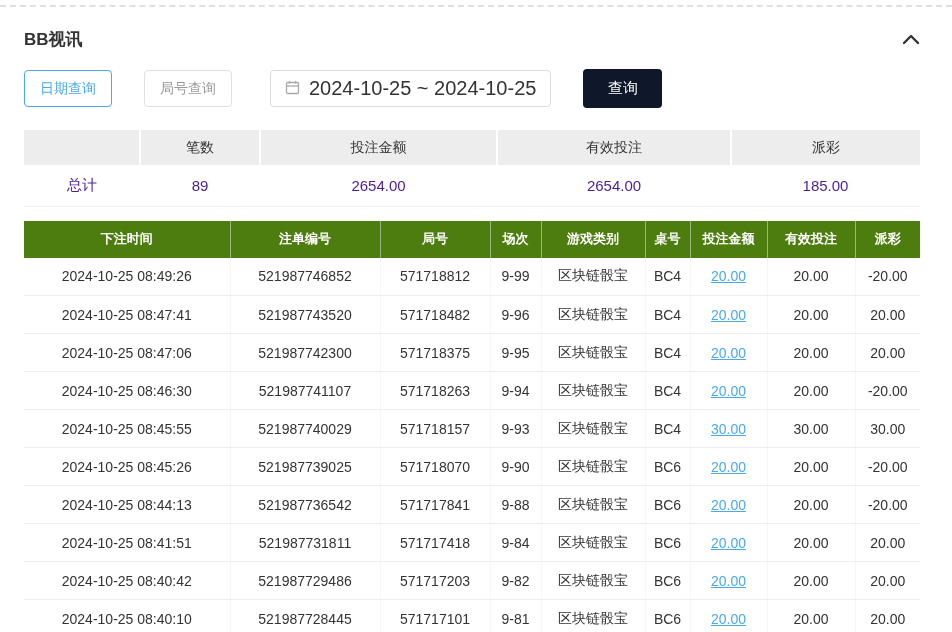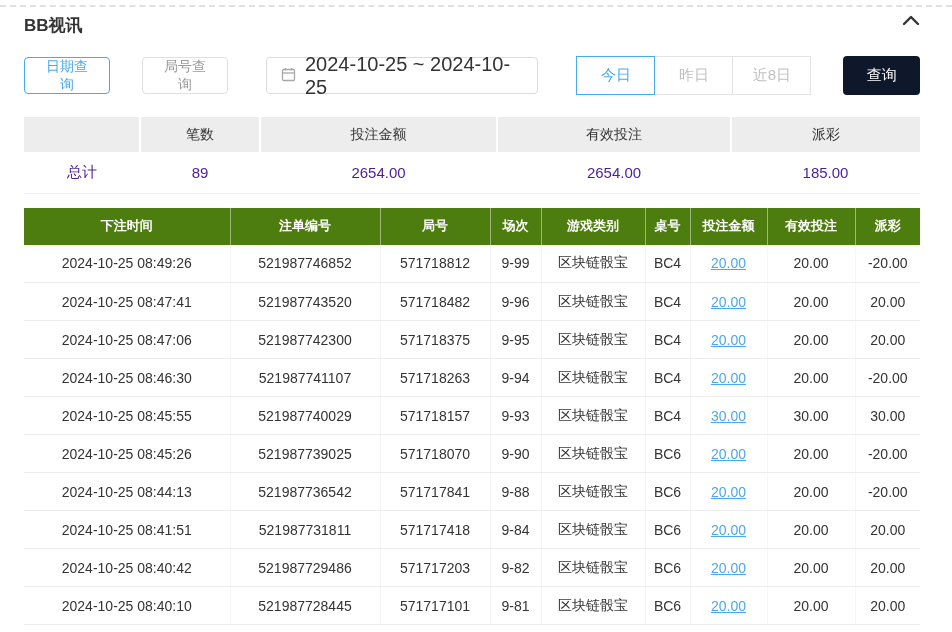--- a/index.html
+++ b/index.html
@@ -11,22 +11,22 @@
     color: #333;
   }
   .top-dash {
     border-top: 2px dashed #e0e0e0;
     margin: 5px 0 0 0;
   }
   .page { padding: 0 32px 0 24px; }
 
   
   .section-header {
-    display: flex; align-items: flex-start; justify-content: space-between;
-    margin-top: 7px; height: 24px;
+    display: flex; align-items: center; justify-content: space-between;
+    margin-top: 20px; height: 24px;
   }
   .section-title { font-size: 17px; font-weight: bold; color: #333; margin: 0; }
   .collapse-btn { background: none; border: none; padding: 0; cursor: pointer; line-height: 0; }
 
   
   .filter-bar { display: flex; align-items: center; margin-top: 18px; gap: 20px; }
   .btn {
     height: 37px; padding: 0 15px; border-radius: 4px; font-size: 14px;
     background: #fff; cursor: pointer;
     font-family: inherit;
@@ -113,25 +113,20 @@
         <svg width="15" height="15" viewBox="0 0 15 15">
             <rect x="1.5" y="2.5" width="12" height="11" rx="1.2" fill="none" stroke="#a8a8a8" stroke-width="1.3"></rect>
             <line x1="1.5" y1="6" x2="13.5" y2="6" stroke="#a8a8a8" stroke-width="1.3"></line>
             <line x1="4.5" y1="1" x2="4.5" y2="3.5" stroke="#a8a8a8" stroke-width="1.3"></line>
             <line x1="10.5" y1="1" x2="10.5" y2="3.5" stroke="#a8a8a8" stroke-width="1.3"></line>
           </svg>
       </span>
       <span>2024-10-25 ~ 2024-10-25</span>
     </div>
 
-    <div class="segmented">
-      <button class="seg active">今日</button>
-      <button class="seg">昨日</button>
-      <button class="seg">近8日</button>
-    </div>
 
     <button class="btn-primary">查询</button>
   </div>
 
   <table class="summary-table">
     <colgroup>
       <col style="width:116px">
         <col style="width:120px">
         <col style="width:237px">
         <col style="width:234px">

